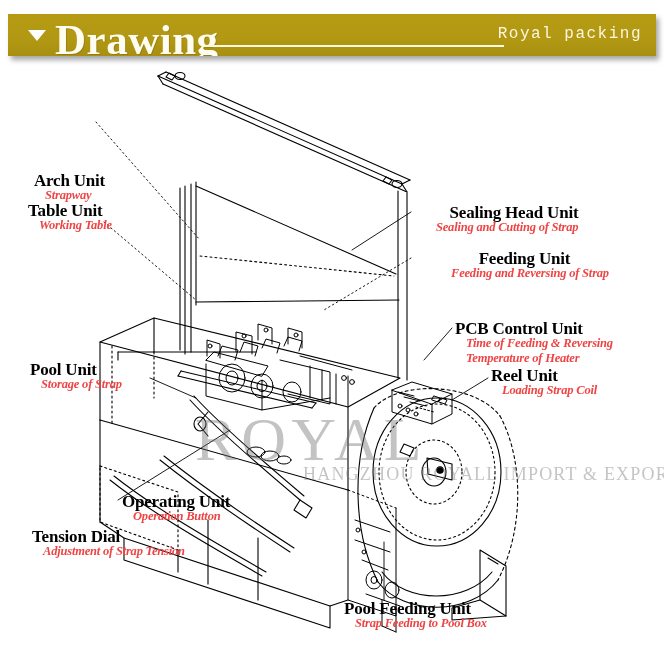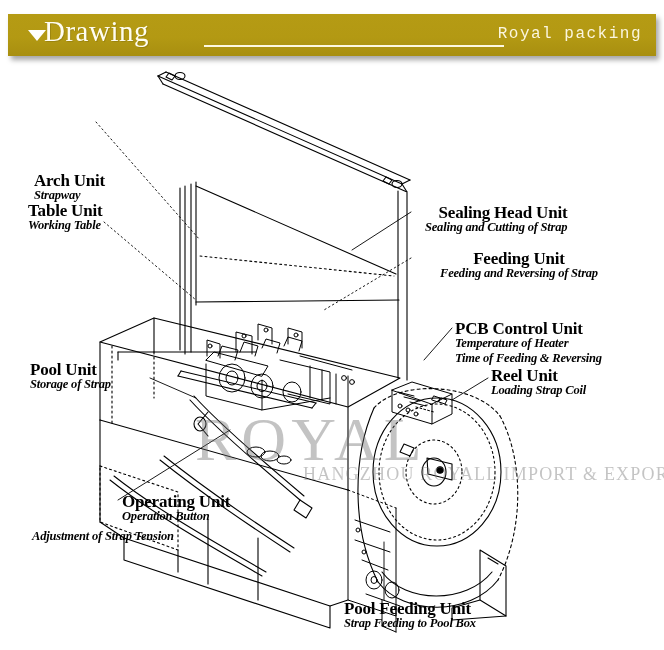--- a/index.html
+++ b/index.html
@@ -32,25 +32,25 @@
     left: 20px;
     top: 16px;
     width: 0;
     height: 0;
     border-left: 9px solid transparent;
     border-right: 9px solid transparent;
     border-top: 11px solid #ffffff;
   }
   #header-title {
     position: absolute;
-    left: 36px;
+    left: 47px;
     top: 1px;
     font-family: "Liberation Serif", serif;
-    font-weight: normal;
-    font-size: 29px;
+    font-weight: bold;
+    font-size: 43px;
     color: #fffdf2;
     letter-spacing: 0.5px;
     text-shadow: 1px 1px 0 rgba(0,0,0,0.12);
   }
   #header-rule {
     position: absolute;
     left: 196px;
     top: 31px;
     width: 300px;
     height: 2px;
@@ -116,23 +116,24 @@
     font-size: 17px;
     color: #000000;
     line-height: 15px;
     letter-spacing: -0.2px;
   }
   .callout .sub {
     font-family: "Liberation Serif", serif;
     font-weight: bold;
     font-style: italic;
     font-size: 12.5px;
-    color: #000000;
+    color: #ef4444;
     line-height: 15px;
     letter-spacing: -0.2px;
+    margin-left: 11px;
   }
 </style>
 </head>
 <body>
 
 <div id="page">
 
   <div id="header-bar">
     <div id="header-triangle"></div>
     <div id="header-title">Drawing</div>
@@ -340,40 +341,41 @@
       <div class="sub">Sealing and Cutting of Strap</div>
     </div>
 
     <div class="callout" style="left:440px; top:191px;text-align:center;">
       <div class="title">Feeding Unit</div>
       <div class="sub">Feeding and Reversing of Strap</div>
     </div>
 
     <div class="callout" style="left:455px; top:261px;">
       <div class="title">PCB Control Unit</div>
+      <div class="sub">Time of Feeding &amp; Reversing</div>
       <div class="sub">Temperature of Heater</div>
-      <div class="sub">Time of Feeding &amp; Reversing</div>
     </div>
 
     <div class="callout" style="left:491px; top:308px;">
       <div class="title">Reel Unit</div>
       <div class="sub">Loading Strap Coil</div>
     </div>
 
     <div class="callout" style="left:30px; top:302px;">
       <div class="title">Pool Unit</div>
       <div class="sub">Storage of Strap</div>
     </div>
 
     <div class="callout" style="left:122px; top:434px;">
       <div class="title">Operating Unit</div>
       <div class="sub">Operation Button</div>
     </div>
 
     <div class="callout" style="left:32px; top:469px;">
+      <div class="title">Tension Dial</div>
       <div class="sub">Adjustment of Strap Tension</div>
     </div>
 
     <div class="callout" style="left:344px; top:541px;">
       <div class="title">Pool Feeding Unit</div>
       <div class="sub">Strap Feeding to Pool Box</div>
     </div>
 
   </div>
 </div>

